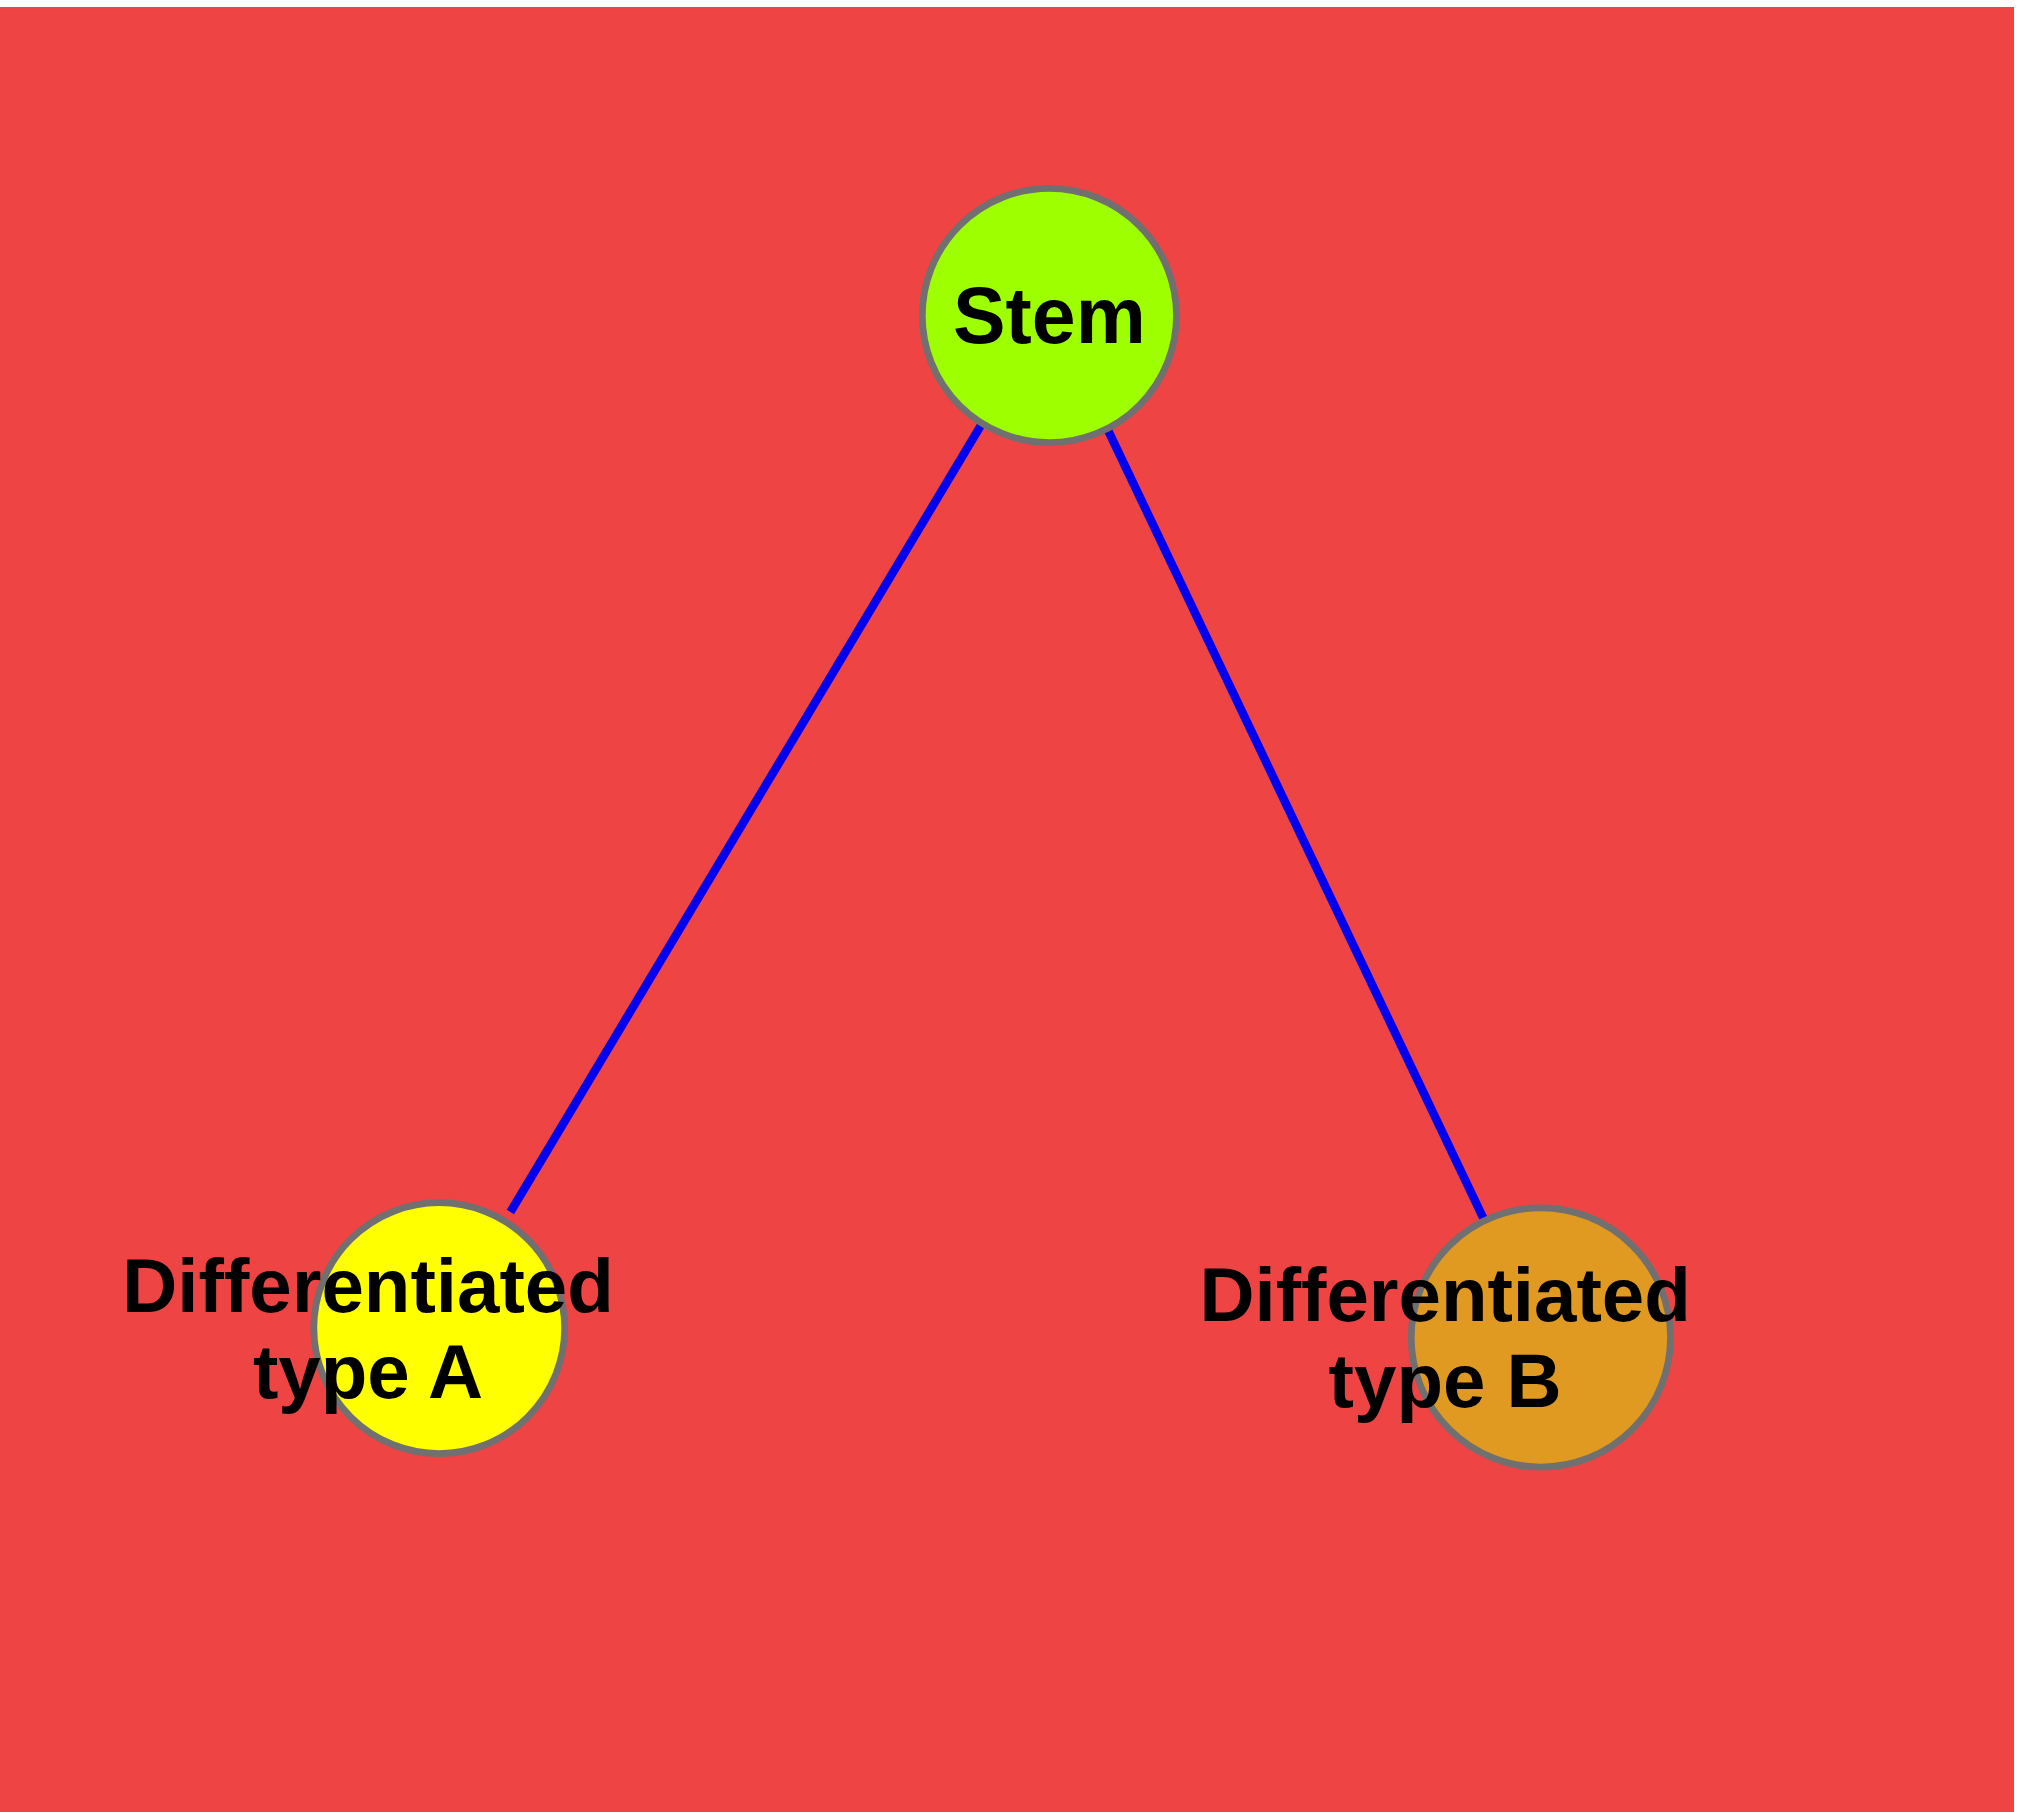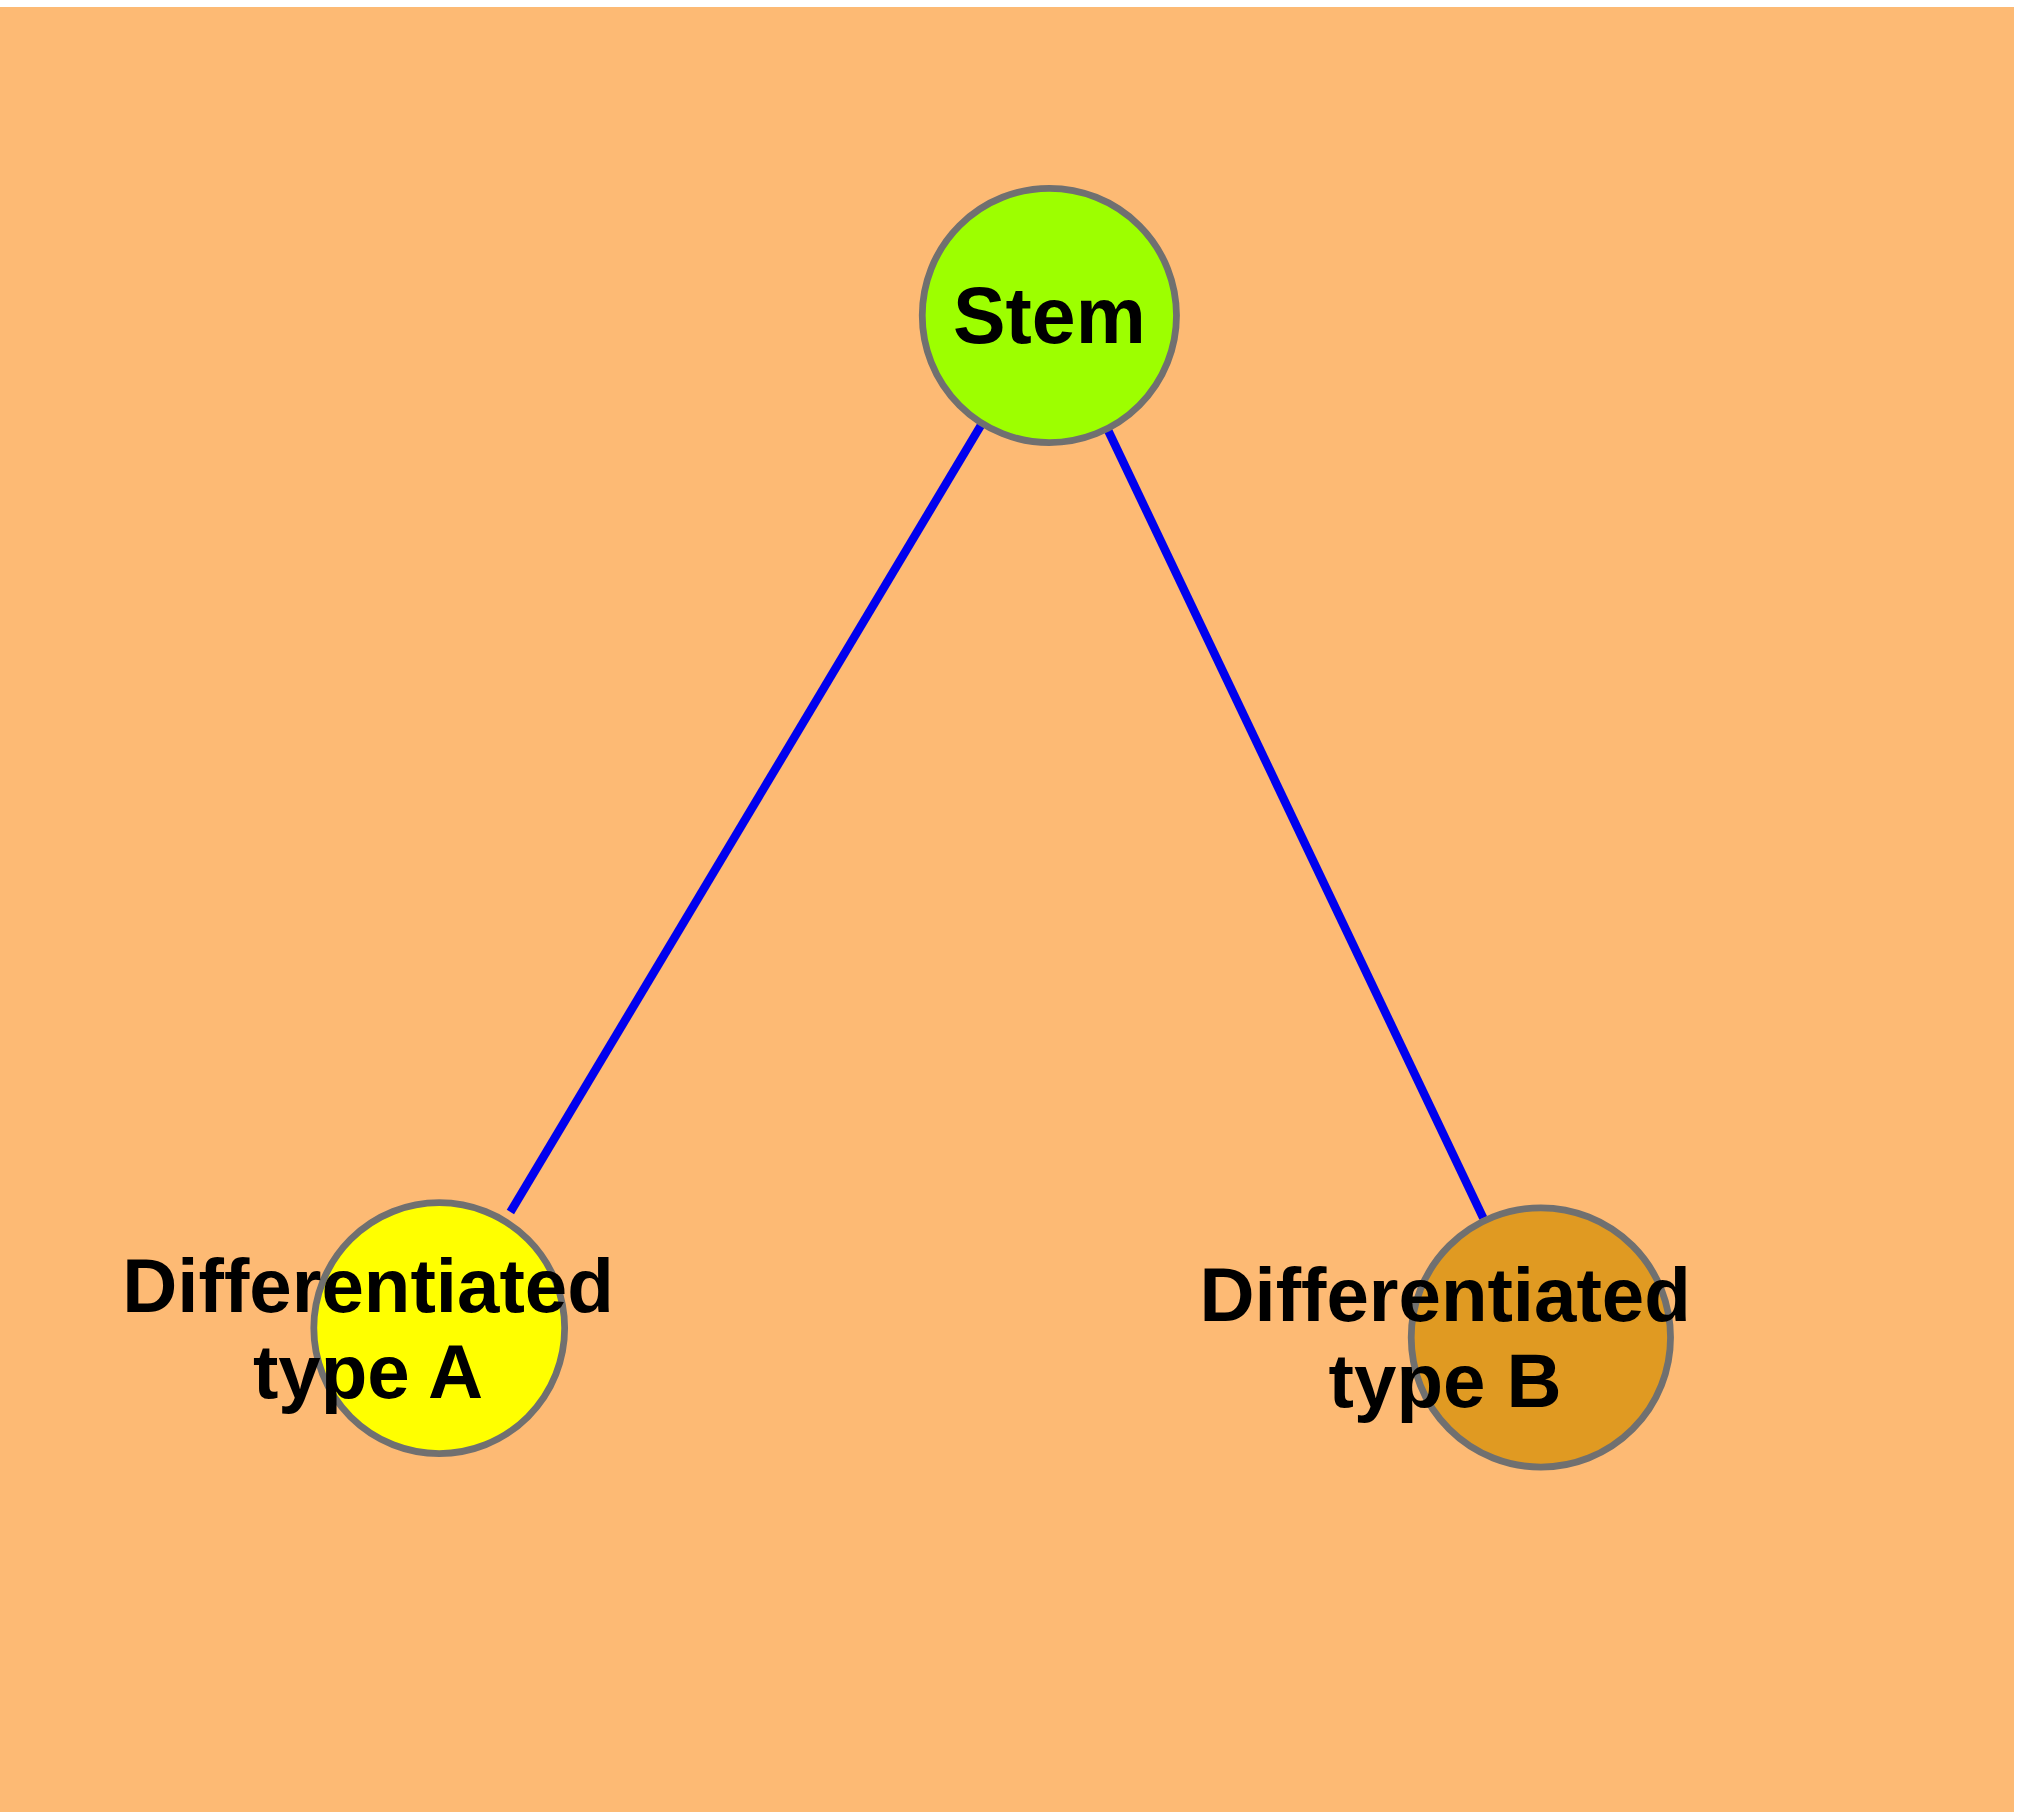--- a/index.html
+++ b/index.html
@@ -20,21 +20,21 @@
     height: 1812px;
     background: #ffffff;
   }
   
   #graph-canvas {
     position: absolute;
     left: 0;
     top: 6.8px;
     width: 2014px;
     height: 1805px;
-    background: #fdba74;
+    background: #ef4444;
     overflow: hidden;
   }
   #graph-svg {
     position: absolute;
     left: 0;
     top: 0;
     width: 2014px;
     height: 1805px;
     display: block;
   }

